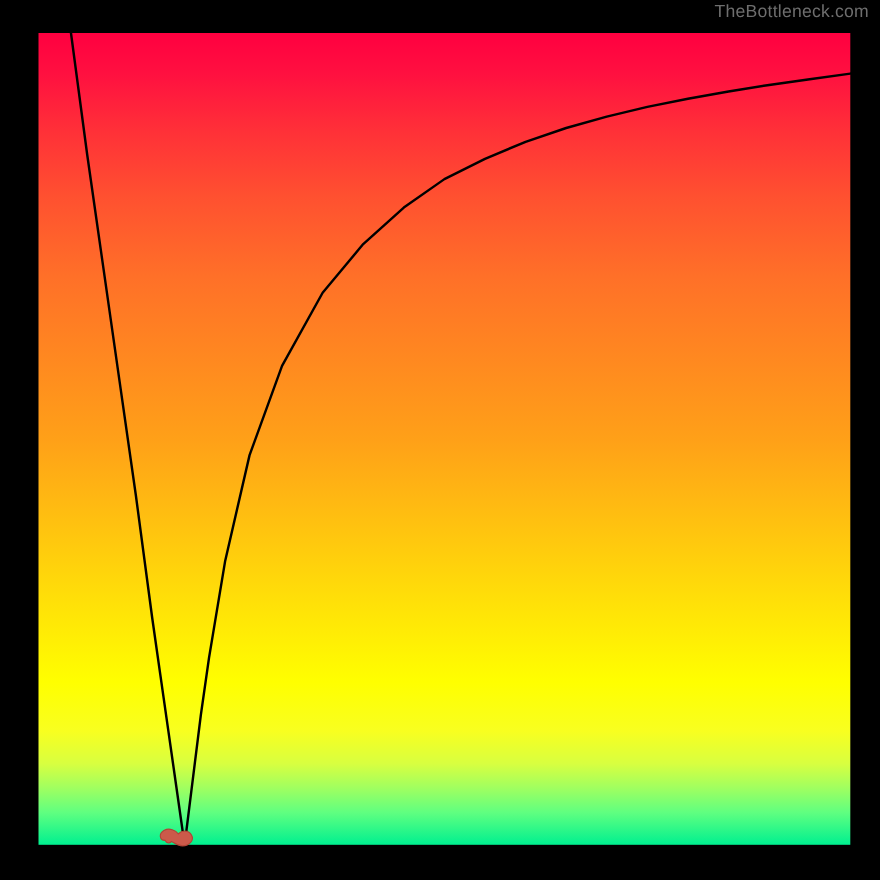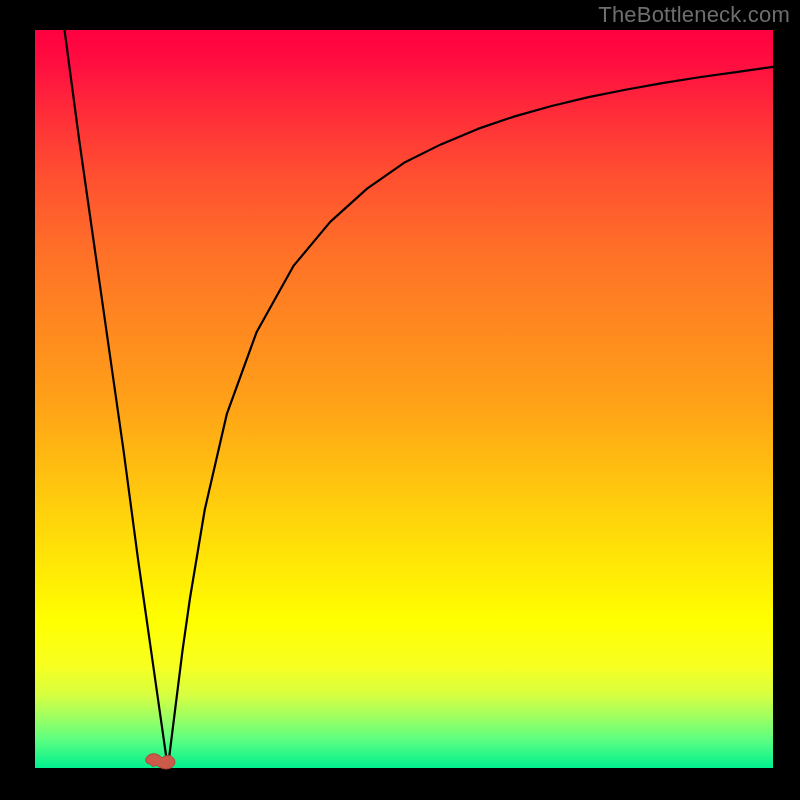--- a/index.html
+++ b/index.html
@@ -15,21 +15,21 @@
     position: relative;
     width: 800px;
     height: 800px;
     background: #000;
   }
   .watermark {
     position: absolute;
     top: 2px;
     right: 10px;
     color: #6e6e6e;
-    font-size: 22px;
+    font-size: 16px;
     letter-spacing: 0.2px;
     z-index: 10;
   }
   .plot-area {
     position: absolute;
     left: 35px;
     top: 30px;
     width: 738px;
     height: 738px;
     background: linear-gradient(to bottom,

